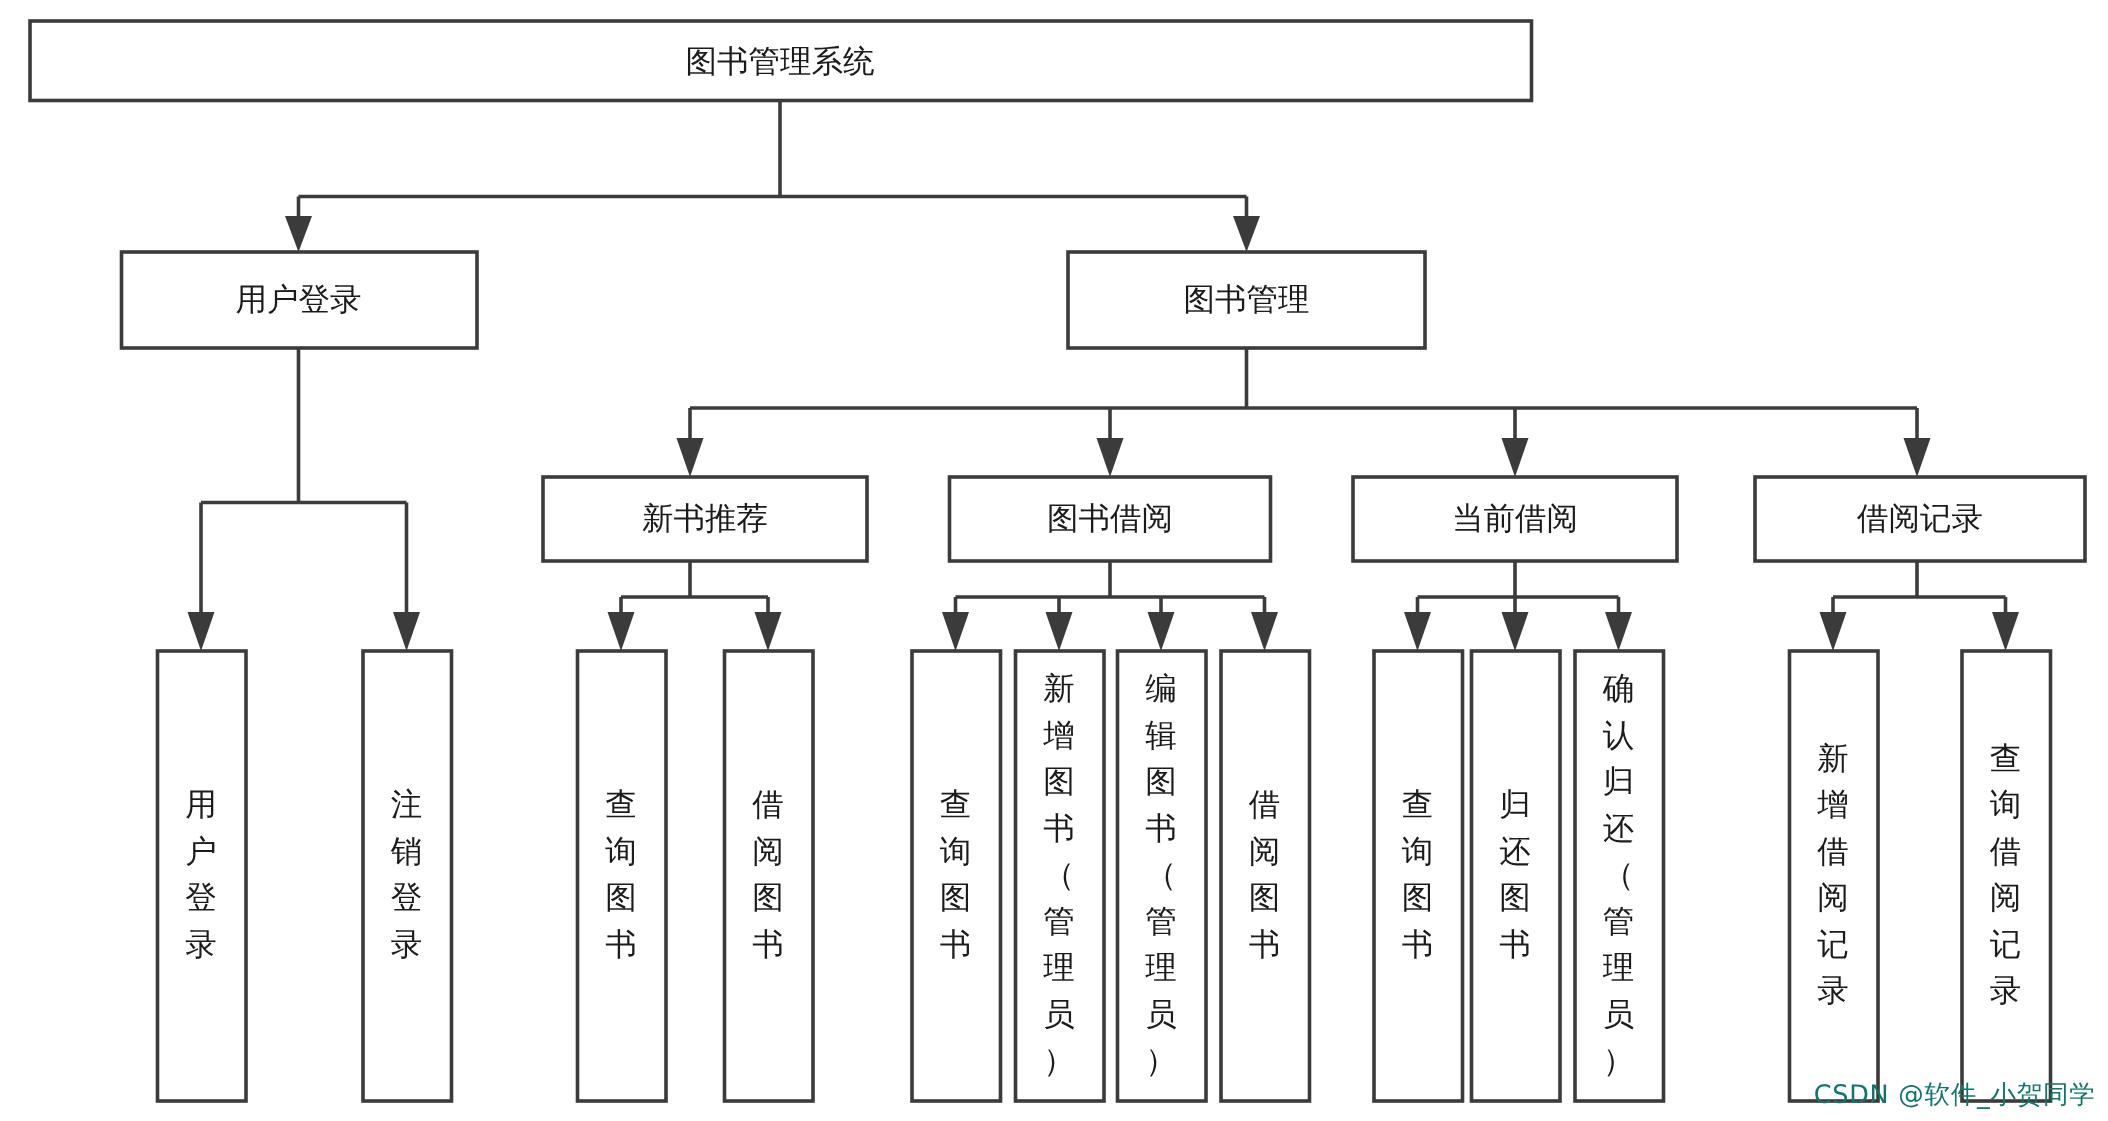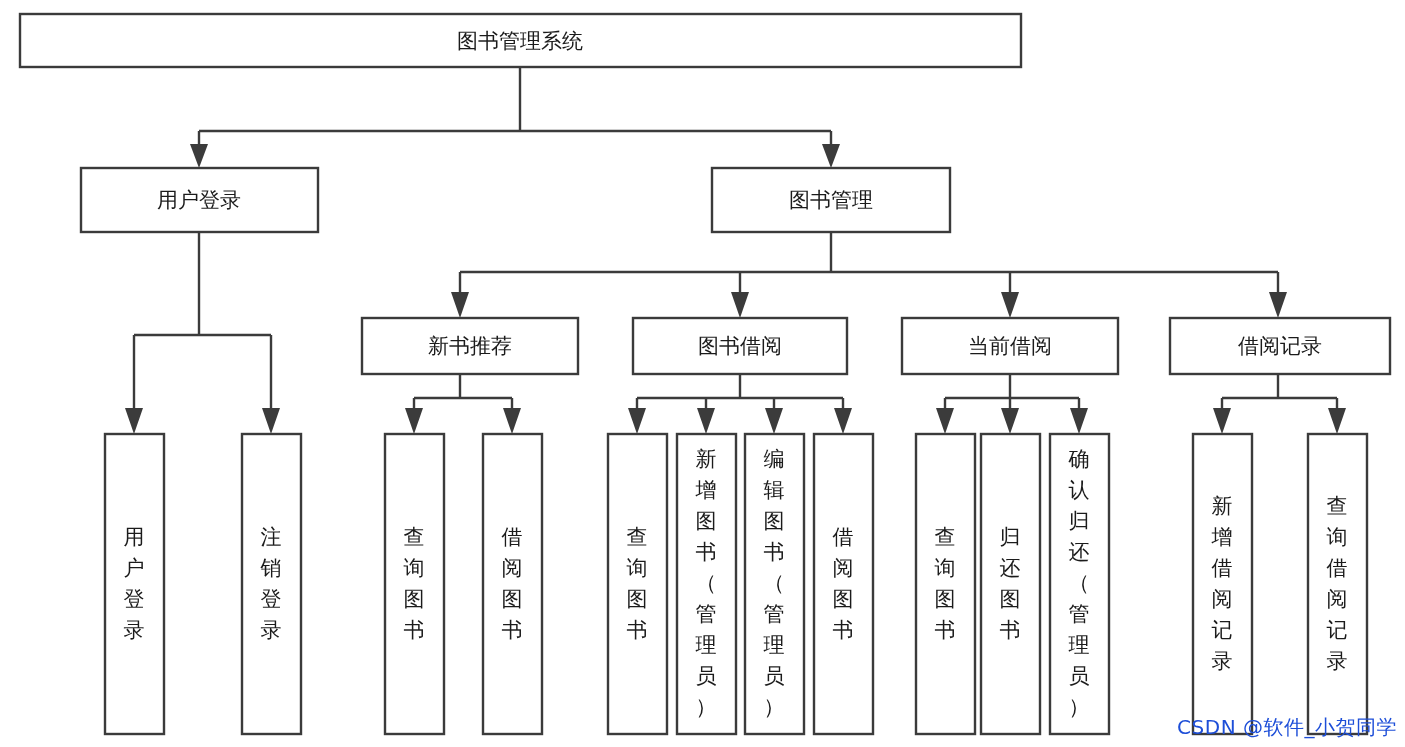--- a/index.html
+++ b/index.html
@@ -52,22 +52,22 @@
     font-family: "DejaVu Sans", "Liberation Sans", sans-serif;
     font-size: 21px;
     fill: #1b1b1b;
     text-anchor: middle;
   }
   .watermark {
     position: absolute;
     right: 8px;
     bottom: 6px;
     font-family: "DejaVu Sans", "Liberation Sans", sans-serif;
-    font-size: 20px;
-    color: #1d4ed8;
+    font-size: 17px;
+    color: #0f766e;
     white-space: nowrap;
     letter-spacing: 0.5px;
     pointer-events: none;
   }
 </style>
 </head>
 <body>
 
 <div id="diagram-root">
 

